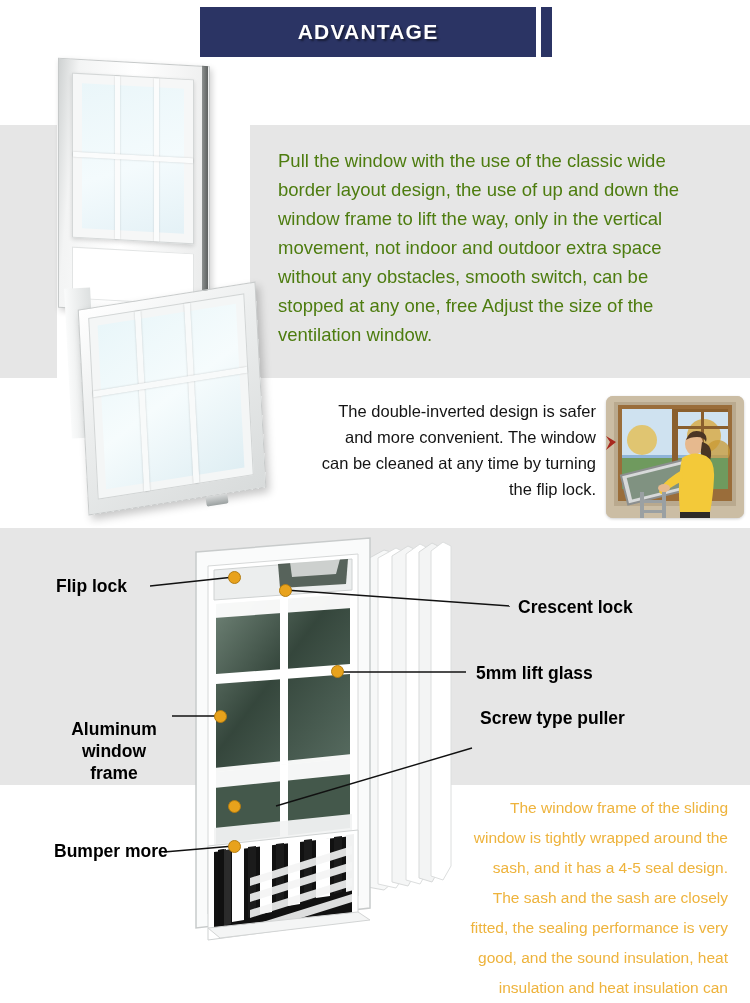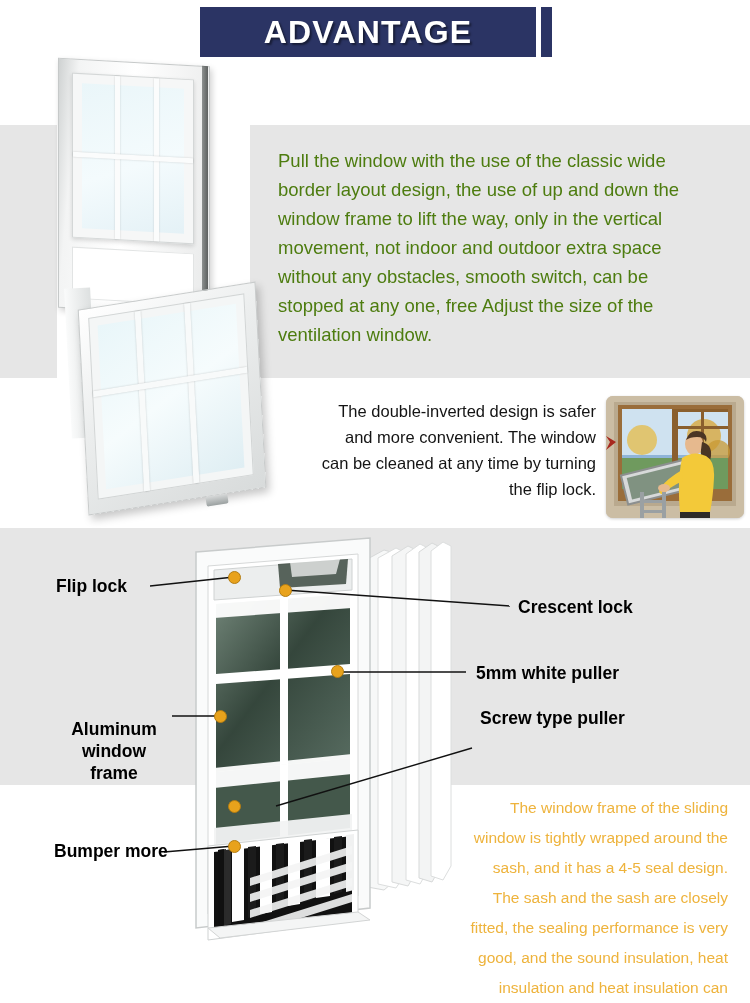--- a/index.html
+++ b/index.html
@@ -13,21 +13,21 @@
   #page { position: relative; width: 750px; height: 1003px; background:#fff; }
 
   
   .header-band { position:absolute; left:0; top:0; width:750px; height:62px; background:#ffffff; }
   .header-bar {
     position:absolute; left:200px; top:7px; width:336px; height:50px;
     background:#2b3464;
     display:flex; align-items:center; justify-content:center;
   }
   .header-title {
-    color:#ffffff; font-size:32px; font-weight:bold; letter-spacing:1.2px;
+    color:#ffffff; font-size:21px; font-weight:bold; letter-spacing:1.2px;
     text-shadow: 2px 2px 2px rgba(0,0,0,0.45);
     font-family:"Liberation Sans", sans-serif;
   }
   .header-accent {
     position:absolute; left:541px; top:7px; width:11px; height:50px; background:#2b3464;
   }
 
   
   .grayband-1 { position:absolute; left:0; top:125px; width:750px; height:253px; background:#e6e6e6; }
   .grayband-1-notch { position:absolute; left:57px; top:125px; width:193px; height:253px; background:#ffffff; }
@@ -299,18 +299,18 @@
   <div class="dot" style="left:331px; top:665px;"></div>
   <div class="dot" style="left:214px; top:710px;"></div>
   <div class="dot" style="left:228px; top:800px;"></div>
   <div class="dot" style="left:228px; top:840px;"></div>
 
   <div class="label" style="left:56px; top:575px;">Flip lock</div>
   <div class="label" style="left:56px; top:690px; text-align:center; width:116px;margin-top:28px;">Aluminum
 window frame</div>
   <div class="label" style="left:54px; top:840px;">Bumper more</div>
   <div class="label right-al" style="left:518px; top:596px;">Crescent lock</div>
-  <div class="label right-al" style="left:476px; top:662px;">5mm white puller</div>
+  <div class="label right-al" style="left:476px; top:662px;">5mm lift glass</div>
   <div class="label right-al" style="left:480px; top:707px;">Screw type puller</div>
 
   <div class="para-orange">The window frame of the sliding window is tightly wrapped around the sash, and it has a 4-5 seal design. The sash and the sash are closely fitted, the sealing performance is very good, and the sound insulation, heat insulation and heat insulation can reach a certain level.</div>
 
 </div>
 
 </body></html>

